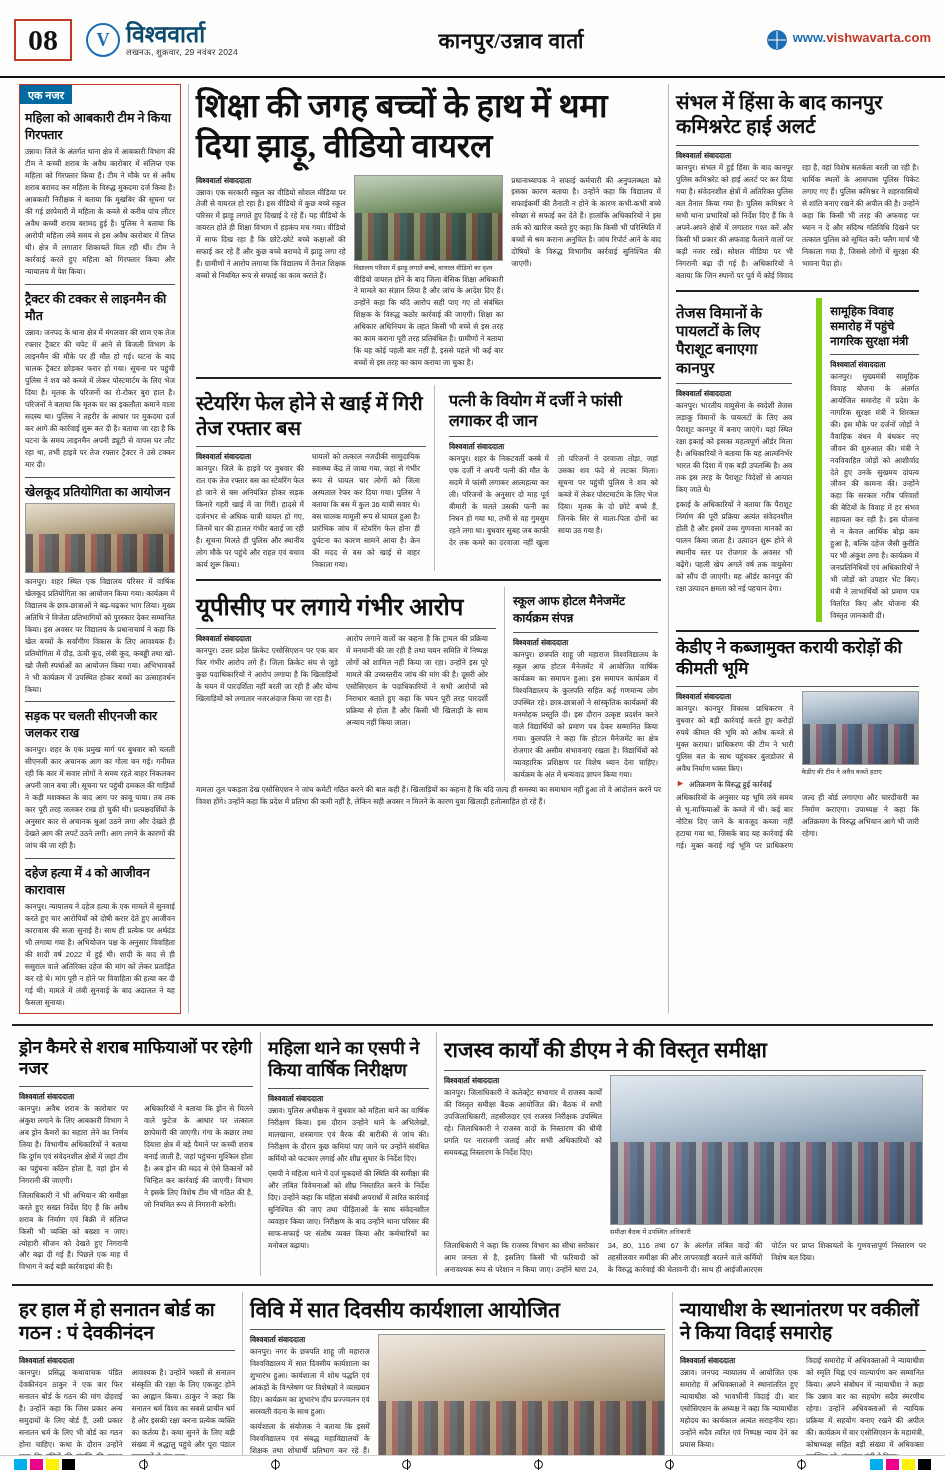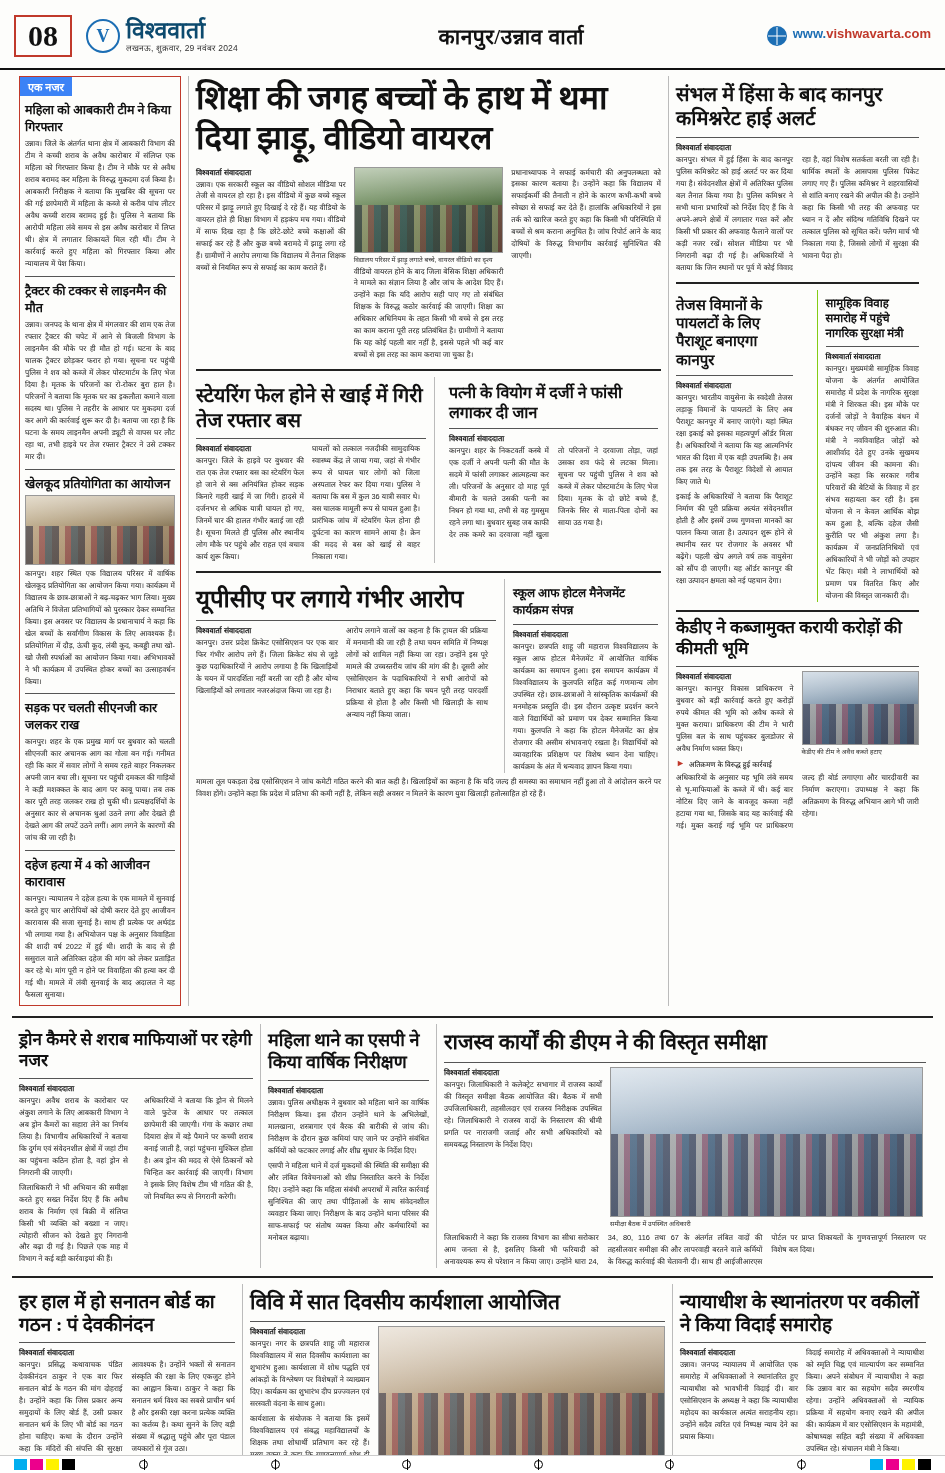--- a/index.html
+++ b/index.html
@@ -13,21 +13,21 @@
     position: relative;
     width: 945px; height: 1473px;
     background: #fdfdfb;
     overflow: hidden;
   }
   
   .masthead {
     display:flex; align-items:center;
     padding: 10px 14px 6px 14px;
     border-bottom: 2px solid #111;
-    height: 70px;
+    height: 78px;
   }
   .pagenum {
     border: 2px solid #c0392b;
     color: #111;
     font-weight: bold;
     font-size: 30px;
     padding: 4px 12px;
     margin-right: 14px;
     line-height: 1;
     font-family: "Liberation Serif", serif;
@@ -104,21 +104,21 @@
     font-size: 7.5px; font-weight:bold; color:#111; margin-bottom:2px;
   }
   .body-text {
     font-size: 7.4px; line-height: 1.62; text-align: justify;
     color:#1a1a1a; hyphens:auto;
   }
   .cols2 { column-count:2; column-gap: 9px; }
   .cols3 { column-count:3; column-gap: 9px; }
 
   .ek-nazar {
-    background:#3b82f6; color:#fff; font-weight:bold;
+    background:#0369a1; color:#fff; font-weight:bold;
     font-size:11px; padding:2px 8px; display:inline-block;
     font-family:"Liberation Serif", serif;
   }
   .ek-box { border:1px solid #c0392b; padding:0 0 4px 0; }
 
   
   .photo {
     background: linear-gradient(160deg,#9db6c9,#6d8fa6 45%,#4f6b7d);
     position:relative; overflow:hidden;
     border:1px solid #999;
@@ -295,21 +295,21 @@
         <div class="section-sep"></div>
 
         <div style="display:flex; gap:24px;">
           <div style="width:126px;">
             <h2 class="hd" style="font-size:15px;">तेजस विमानों के पायलटों के लिए पैराशूट बनाएगा कानपुर</h2>
             <div class="rule"></div>
             <div class="byline">विश्ववार्ता संवाददाता</div>
             <div class="body-text">कानपुर। भारतीय वायुसेना के स्वदेशी तेजस लड़ाकू विमानों के पायलटों के लिए अब पैराशूट कानपुर में बनाए जाएंगे। यहां स्थित रक्षा इकाई को इसका महत्वपूर्ण ऑर्डर मिला है। अधिकारियों ने बताया कि यह आत्मनिर्भर भारत की दिशा में एक बड़ी उपलब्धि है। अब तक इस तरह के पैराशूट विदेशों से आयात किए जाते थे।</div>
             <div class="body-text" style="margin-top:3px;">इकाई के अधिकारियों ने बताया कि पैराशूट निर्माण की पूरी प्रक्रिया अत्यंत संवेदनशील होती है और इसमें उच्च गुणवत्ता मानकों का पालन किया जाता है। उत्पादन शुरू होने से स्थानीय स्तर पर रोजगार के अवसर भी बढ़ेंगे। पहली खेप अगले वर्ष तक वायुसेना को सौंप दी जाएगी। यह ऑर्डर कानपुर की रक्षा उत्पादन क्षमता को नई पहचान देगा।</div>
           </div>
-          <div style="width:110px; border-left:1px solid #84cc16; padding-left:8px;">
+          <div style="width:110px; border-left:6px solid #84cc16; padding-left:8px;">
             <h3 class="sub" style="font-size:11.5px;">सामूहिक विवाह समारोह में पहुंचे नागरिक सुरक्षा मंत्री</h3>
             <div class="rule"></div>
             <div class="byline">विश्ववार्ता संवाददाता</div>
             <div class="body-text">कानपुर। मुख्यमंत्री सामूहिक विवाह योजना के अंतर्गत आयोजित समारोह में प्रदेश के नागरिक सुरक्षा मंत्री ने शिरकत की। इस मौके पर दर्जनों जोड़ों ने वैवाहिक बंधन में बंधकर नए जीवन की शुरुआत की। मंत्री ने नवविवाहित जोड़ों को आशीर्वाद देते हुए उनके सुखमय दांपत्य जीवन की कामना की। उन्होंने कहा कि सरकार गरीब परिवारों की बेटियों के विवाह में हर संभव सहायता कर रही है। इस योजना से न केवल आर्थिक बोझ कम हुआ है, बल्कि दहेज जैसी कुरीति पर भी अंकुश लगा है। कार्यक्रम में जनप्रतिनिधियों एवं अधिकारियों ने भी जोड़ों को उपहार भेंट किए। मंत्री ने लाभार्थियों को प्रमाण पत्र वितरित किए और योजना की विस्तृत जानकारी दी।</div>
           </div>
         </div>
 
         <div class="section-sep"></div>
 
         <h2 class="hd" style="font-size:17px;">केडीए ने कब्जामुक्त करायी करोड़ों की कीमती भूमि</h2>

